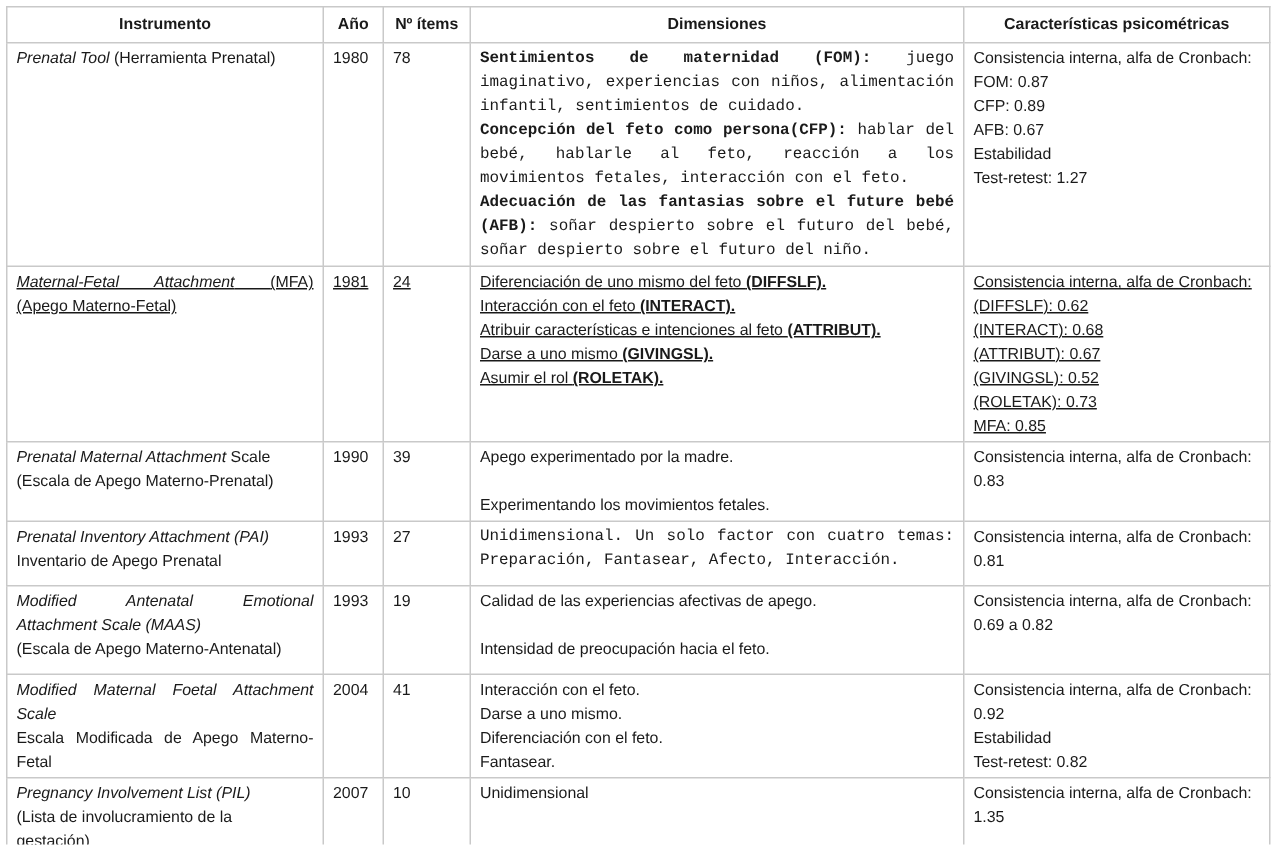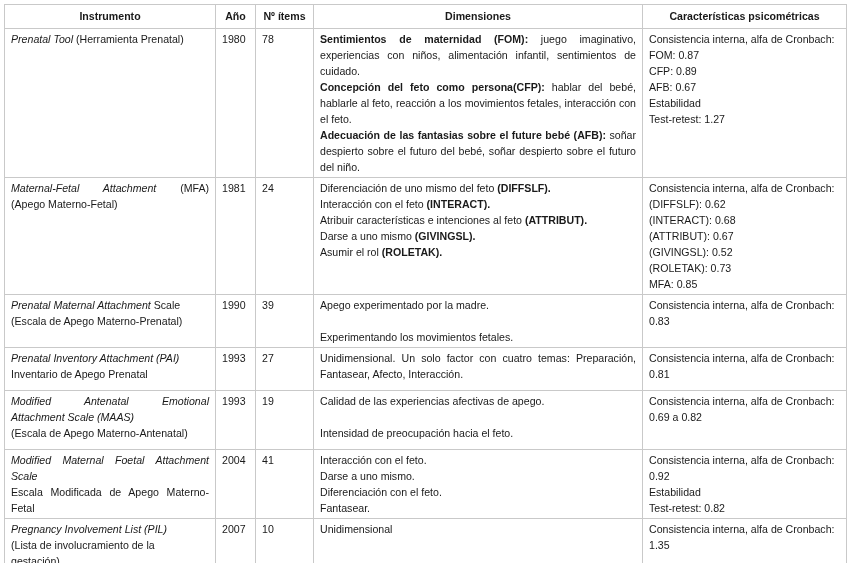--- a/index.html
+++ b/index.html
@@ -9,27 +9,27 @@
     border-collapse: collapse; table-layout: fixed;
     width: 842px; font-size: 10.6px; line-height: 16px;
   }
   table.doc th, table.doc td {
     border: 1px solid #c9c9c9; vertical-align: top;
     padding: 2px 6px 2px 6px; overflow: hidden;
   }
   table.doc th { font-weight: bold; text-align: center; height: 18px; padding-top: 3px; }
   col.c1 { width: 211px; } col.c2 { width: 40px; } col.c3 { width: 58px; } col.c4 { width: 329px; } col.c5 { width: 204px; }
   td.num { text-align: left; }
-  td.just { text-align: justify; }
+  td.just { text-align: justify; font-family: Liberation Mono, monospace; }
   .it { font-style: italic; }
   .b { font-weight: bold; }
   .line { display: block; }
   .gap { display: block; height: 16px; }
   tr.r1 td { height: 138px; margin-top: 32px; }
-  tr.r2 td { height: 107px; }
+  tr.r2 td { height: 107px; text-decoration: underline; }
   tr.r3 td { height: 43px; border-radius: 16px; }
   tr.r4 td { height: 38px; }
   tr.r5 td { height: 54px; }
   tr.r6 td { height: 59px; }
   tr.r7 td { height: 57px; }
   .jl { text-align: justify; text-align-last: justify; display:block; }
 </style>
 </head>
 <body>
 

